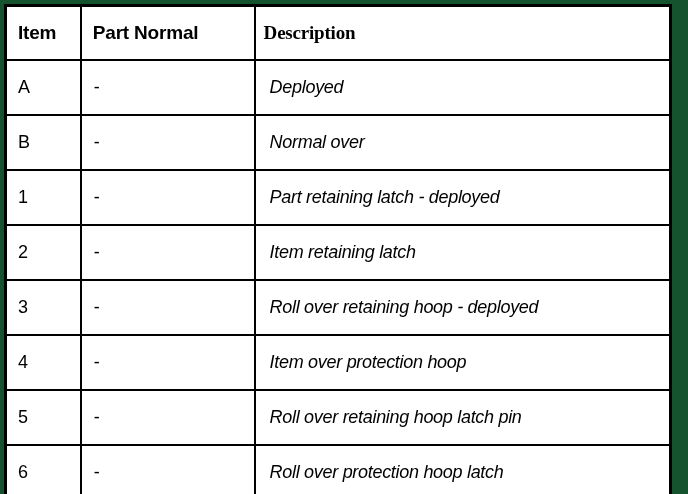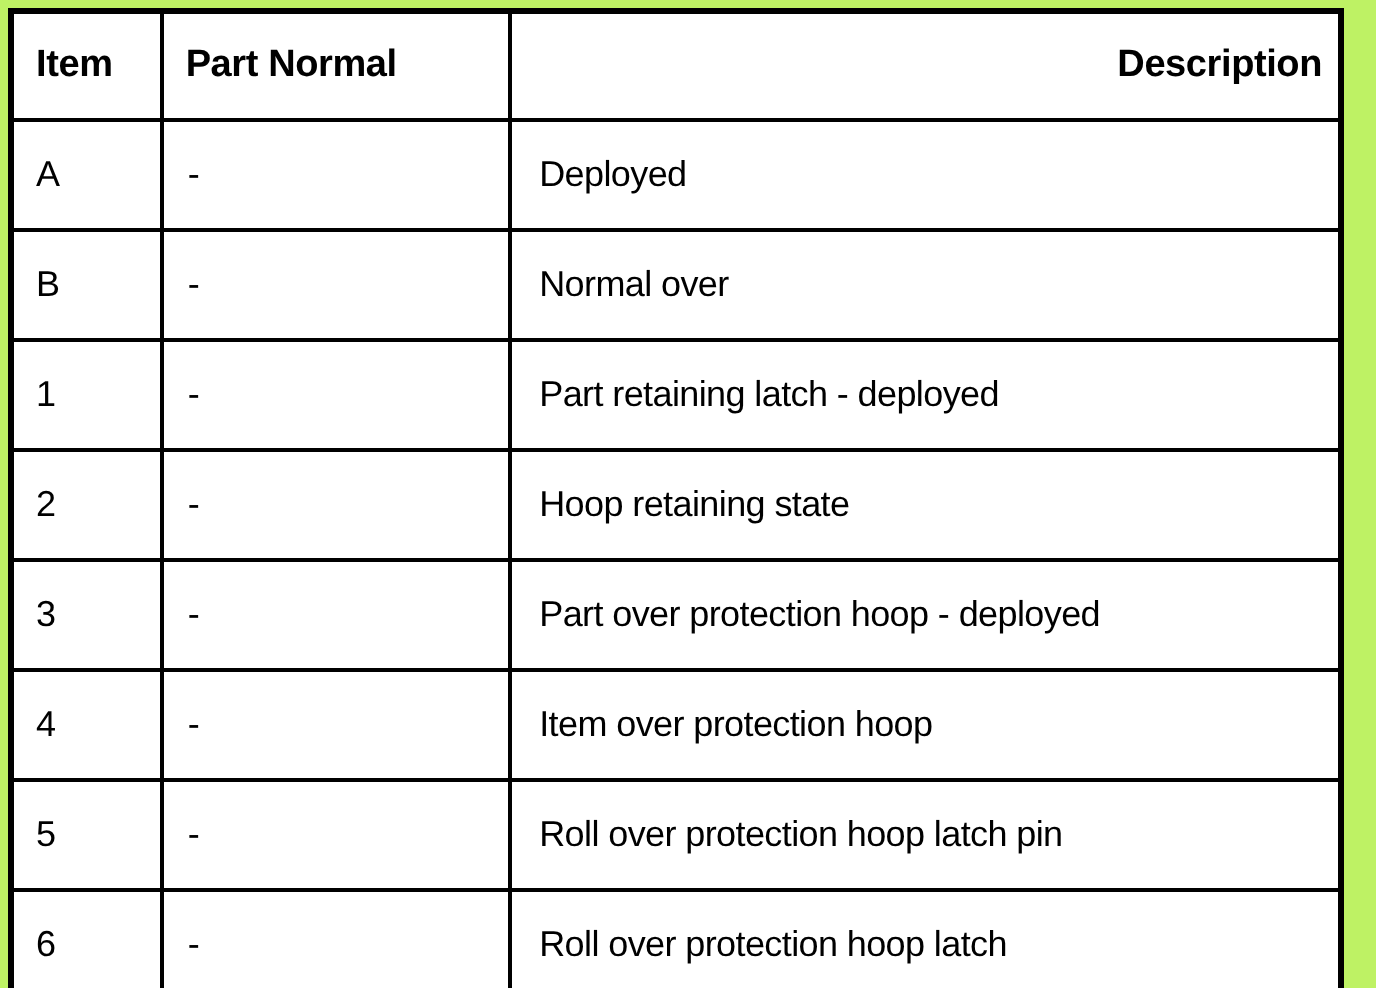--- a/index.html
+++ b/index.html
@@ -12,21 +12,21 @@
     height: 494px;
     font-family: "Liberation Sans", sans-serif;
     color: #000000;
     overflow: hidden;
   }
 
   #page {
     position: relative;
     width: 688px;
     height: 494px;
-    background: #bef264;
+    background: #14532d;
   }
 
   .parts-table {
     position: absolute;
     left: 4px;
     top: 4px;
     width: 668px;
     height: 480px;
     border-collapse: collapse;
     table-layout: fixed;
@@ -64,36 +64,37 @@
     letter-spacing: -0.2px;
   }
 
   thead th.h-item,
   thead th.h-part {
     text-align: left;
     padding-left: 11px;
   }
 
   thead th.h-desc {
-    text-align: right;
+    text-align: left;
     padding: 0 8px;
+    font-family: Liberation Serif, serif;
   }
 
   tbody td {
     height: 53px;
     font-size: 18px;
     font-weight: normal;
     text-align: left;
     letter-spacing: -0.3px;
     white-space: nowrap;
   }
 
   tbody td.c-item { padding-left: 11px; }
   tbody td.c-part { padding-left: 12px; }
-  tbody td.c-desc { padding-left: 14px; }
+  tbody td.c-desc { padding-left: 14px; font-style: italic; }
 </style>
 </head>
 <body>
 
 <div id="page">
 
   <table class="parts-table">
     <colgroup>
       <col class="col-item">
       <col class="col-part">
@@ -120,36 +121,36 @@
         <td class="c-desc">Normal over</td>
       </tr>
       <tr>
         <td class="c-item">1</td>
         <td class="c-part">-</td>
         <td class="c-desc">Part retaining latch - deployed</td>
       </tr>
       <tr>
         <td class="c-item">2</td>
         <td class="c-part">-</td>
-        <td class="c-desc">Hoop retaining state</td>
+        <td class="c-desc">Item retaining latch</td>
       </tr>
       <tr>
         <td class="c-item">3</td>
         <td class="c-part">-</td>
-        <td class="c-desc">Part over protection hoop - deployed</td>
+        <td class="c-desc">Roll over retaining hoop - deployed</td>
       </tr>
       <tr>
         <td class="c-item">4</td>
         <td class="c-part">-</td>
         <td class="c-desc">Item over protection hoop</td>
       </tr>
       <tr>
         <td class="c-item">5</td>
         <td class="c-part">-</td>
-        <td class="c-desc">Roll over protection hoop latch pin</td>
+        <td class="c-desc">Roll over retaining hoop latch pin</td>
       </tr>
       <tr>
         <td class="c-item">6</td>
         <td class="c-part">-</td>
         <td class="c-desc">Roll over protection hoop latch</td>
       </tr>
     </tbody>
   </table>
 
 </div>

